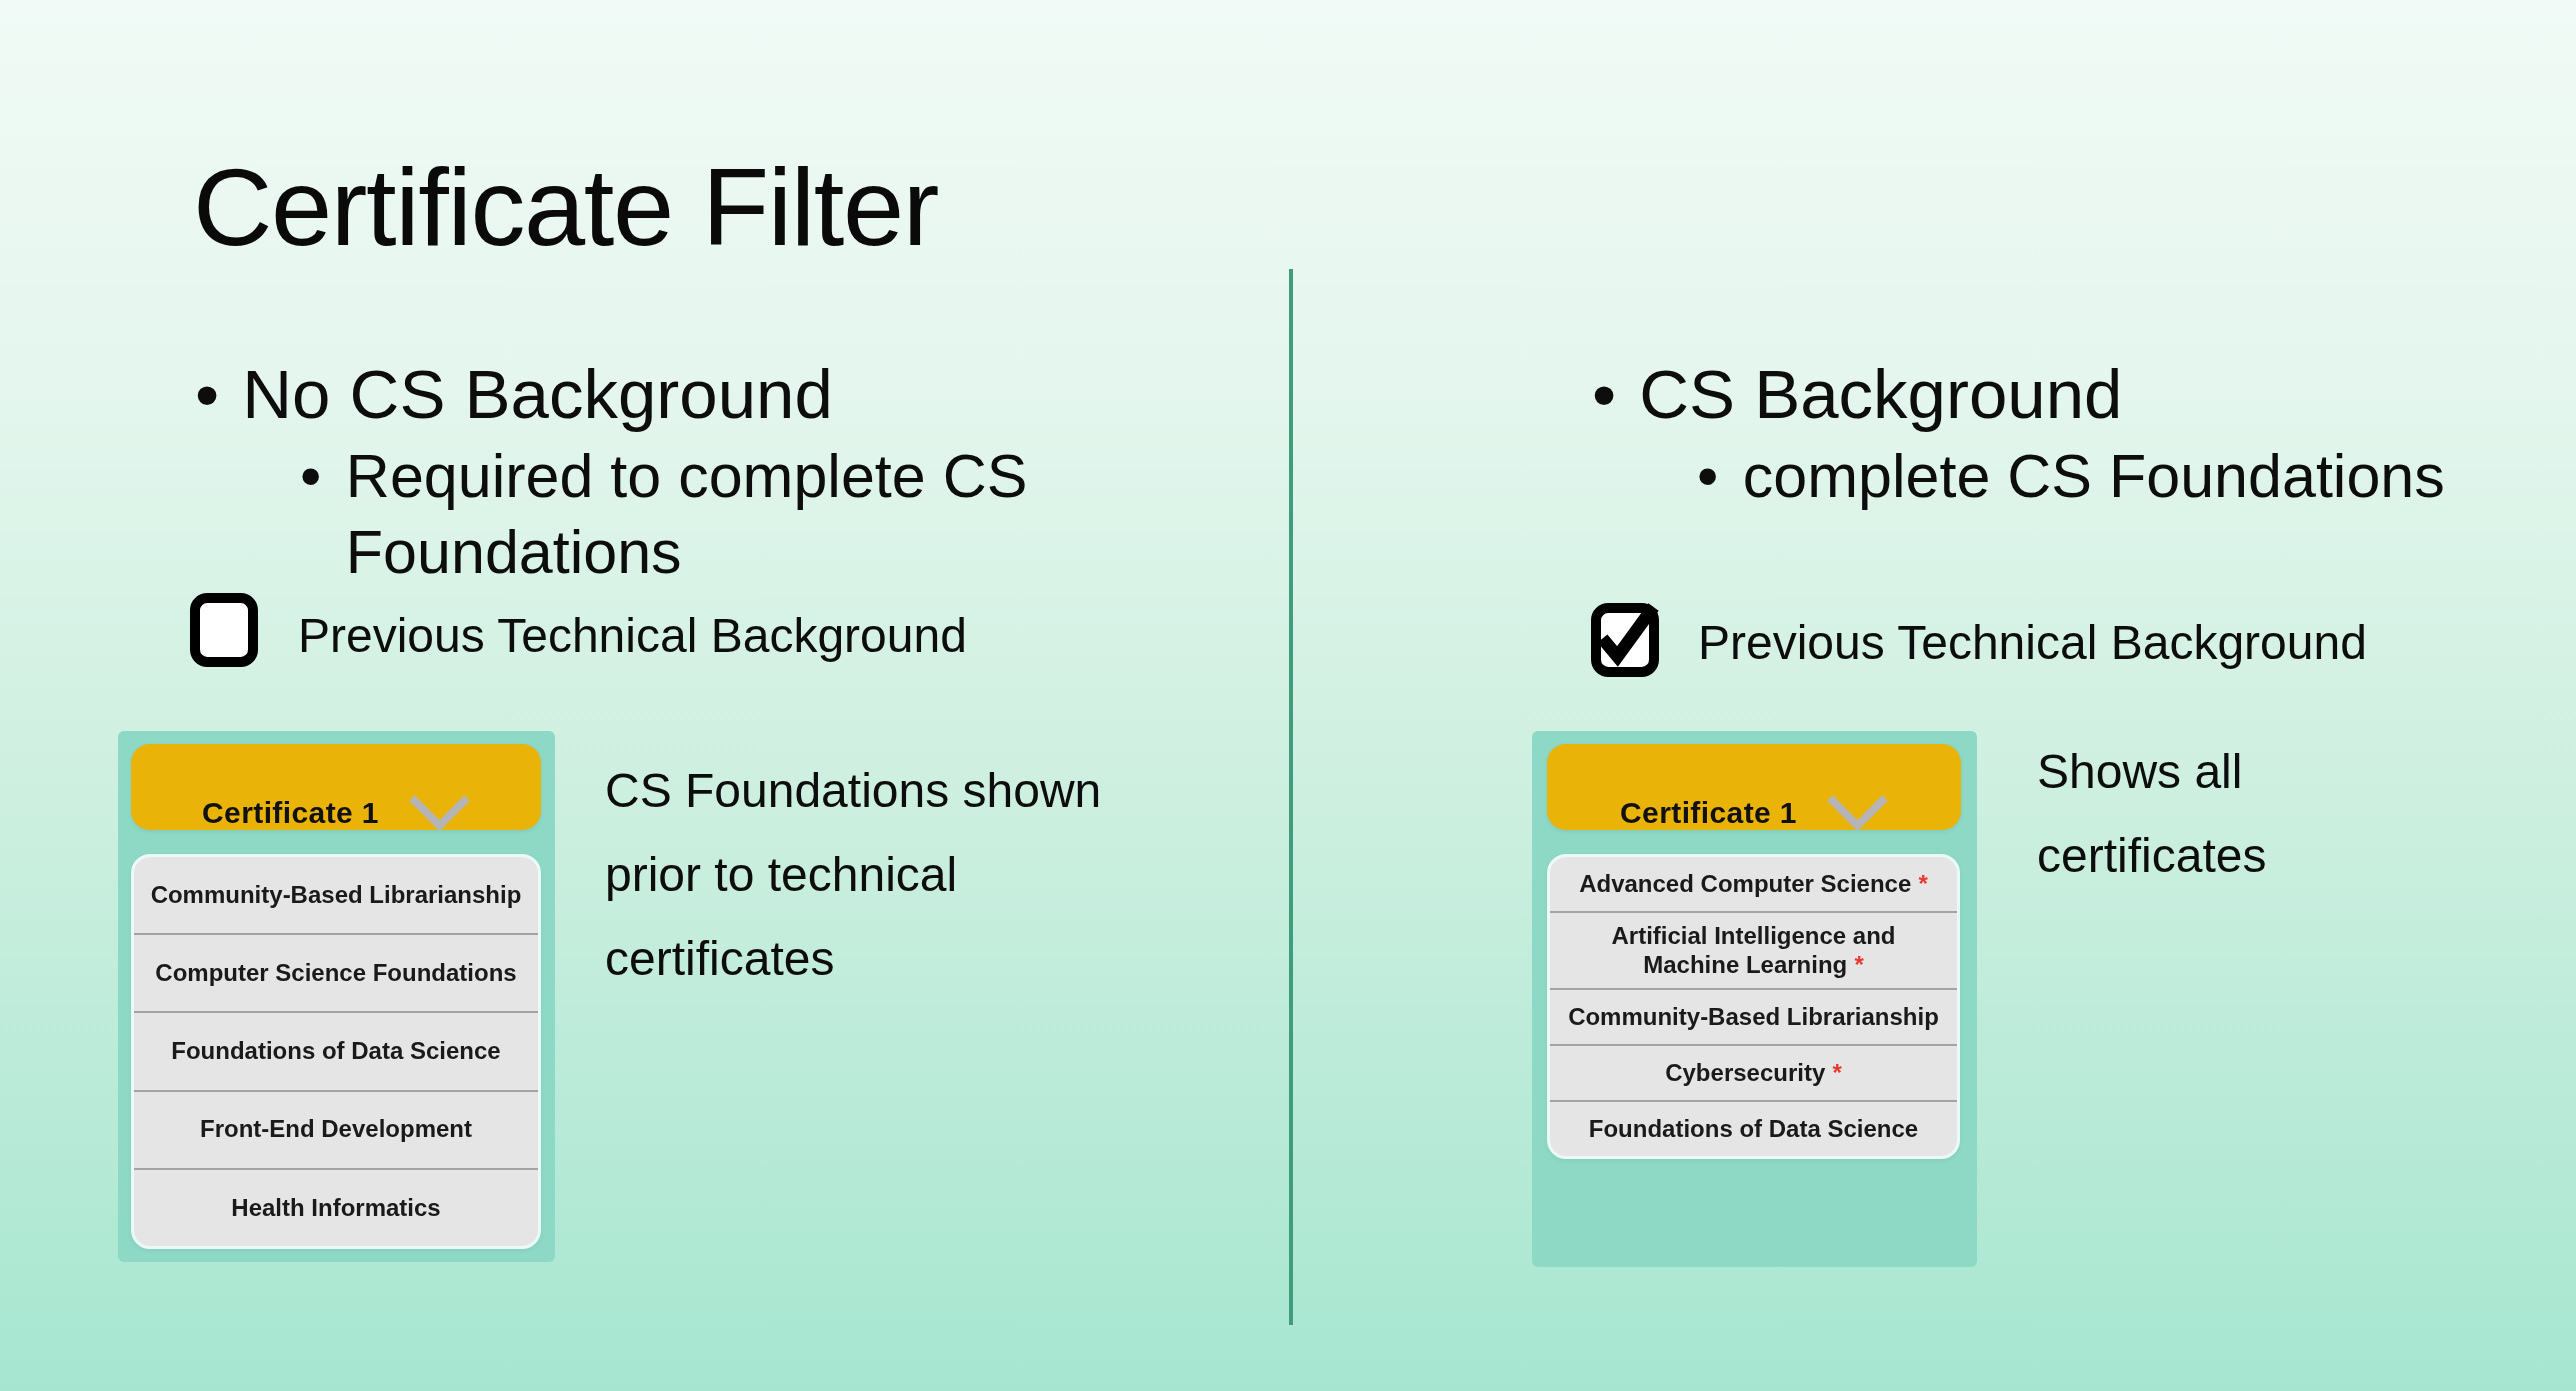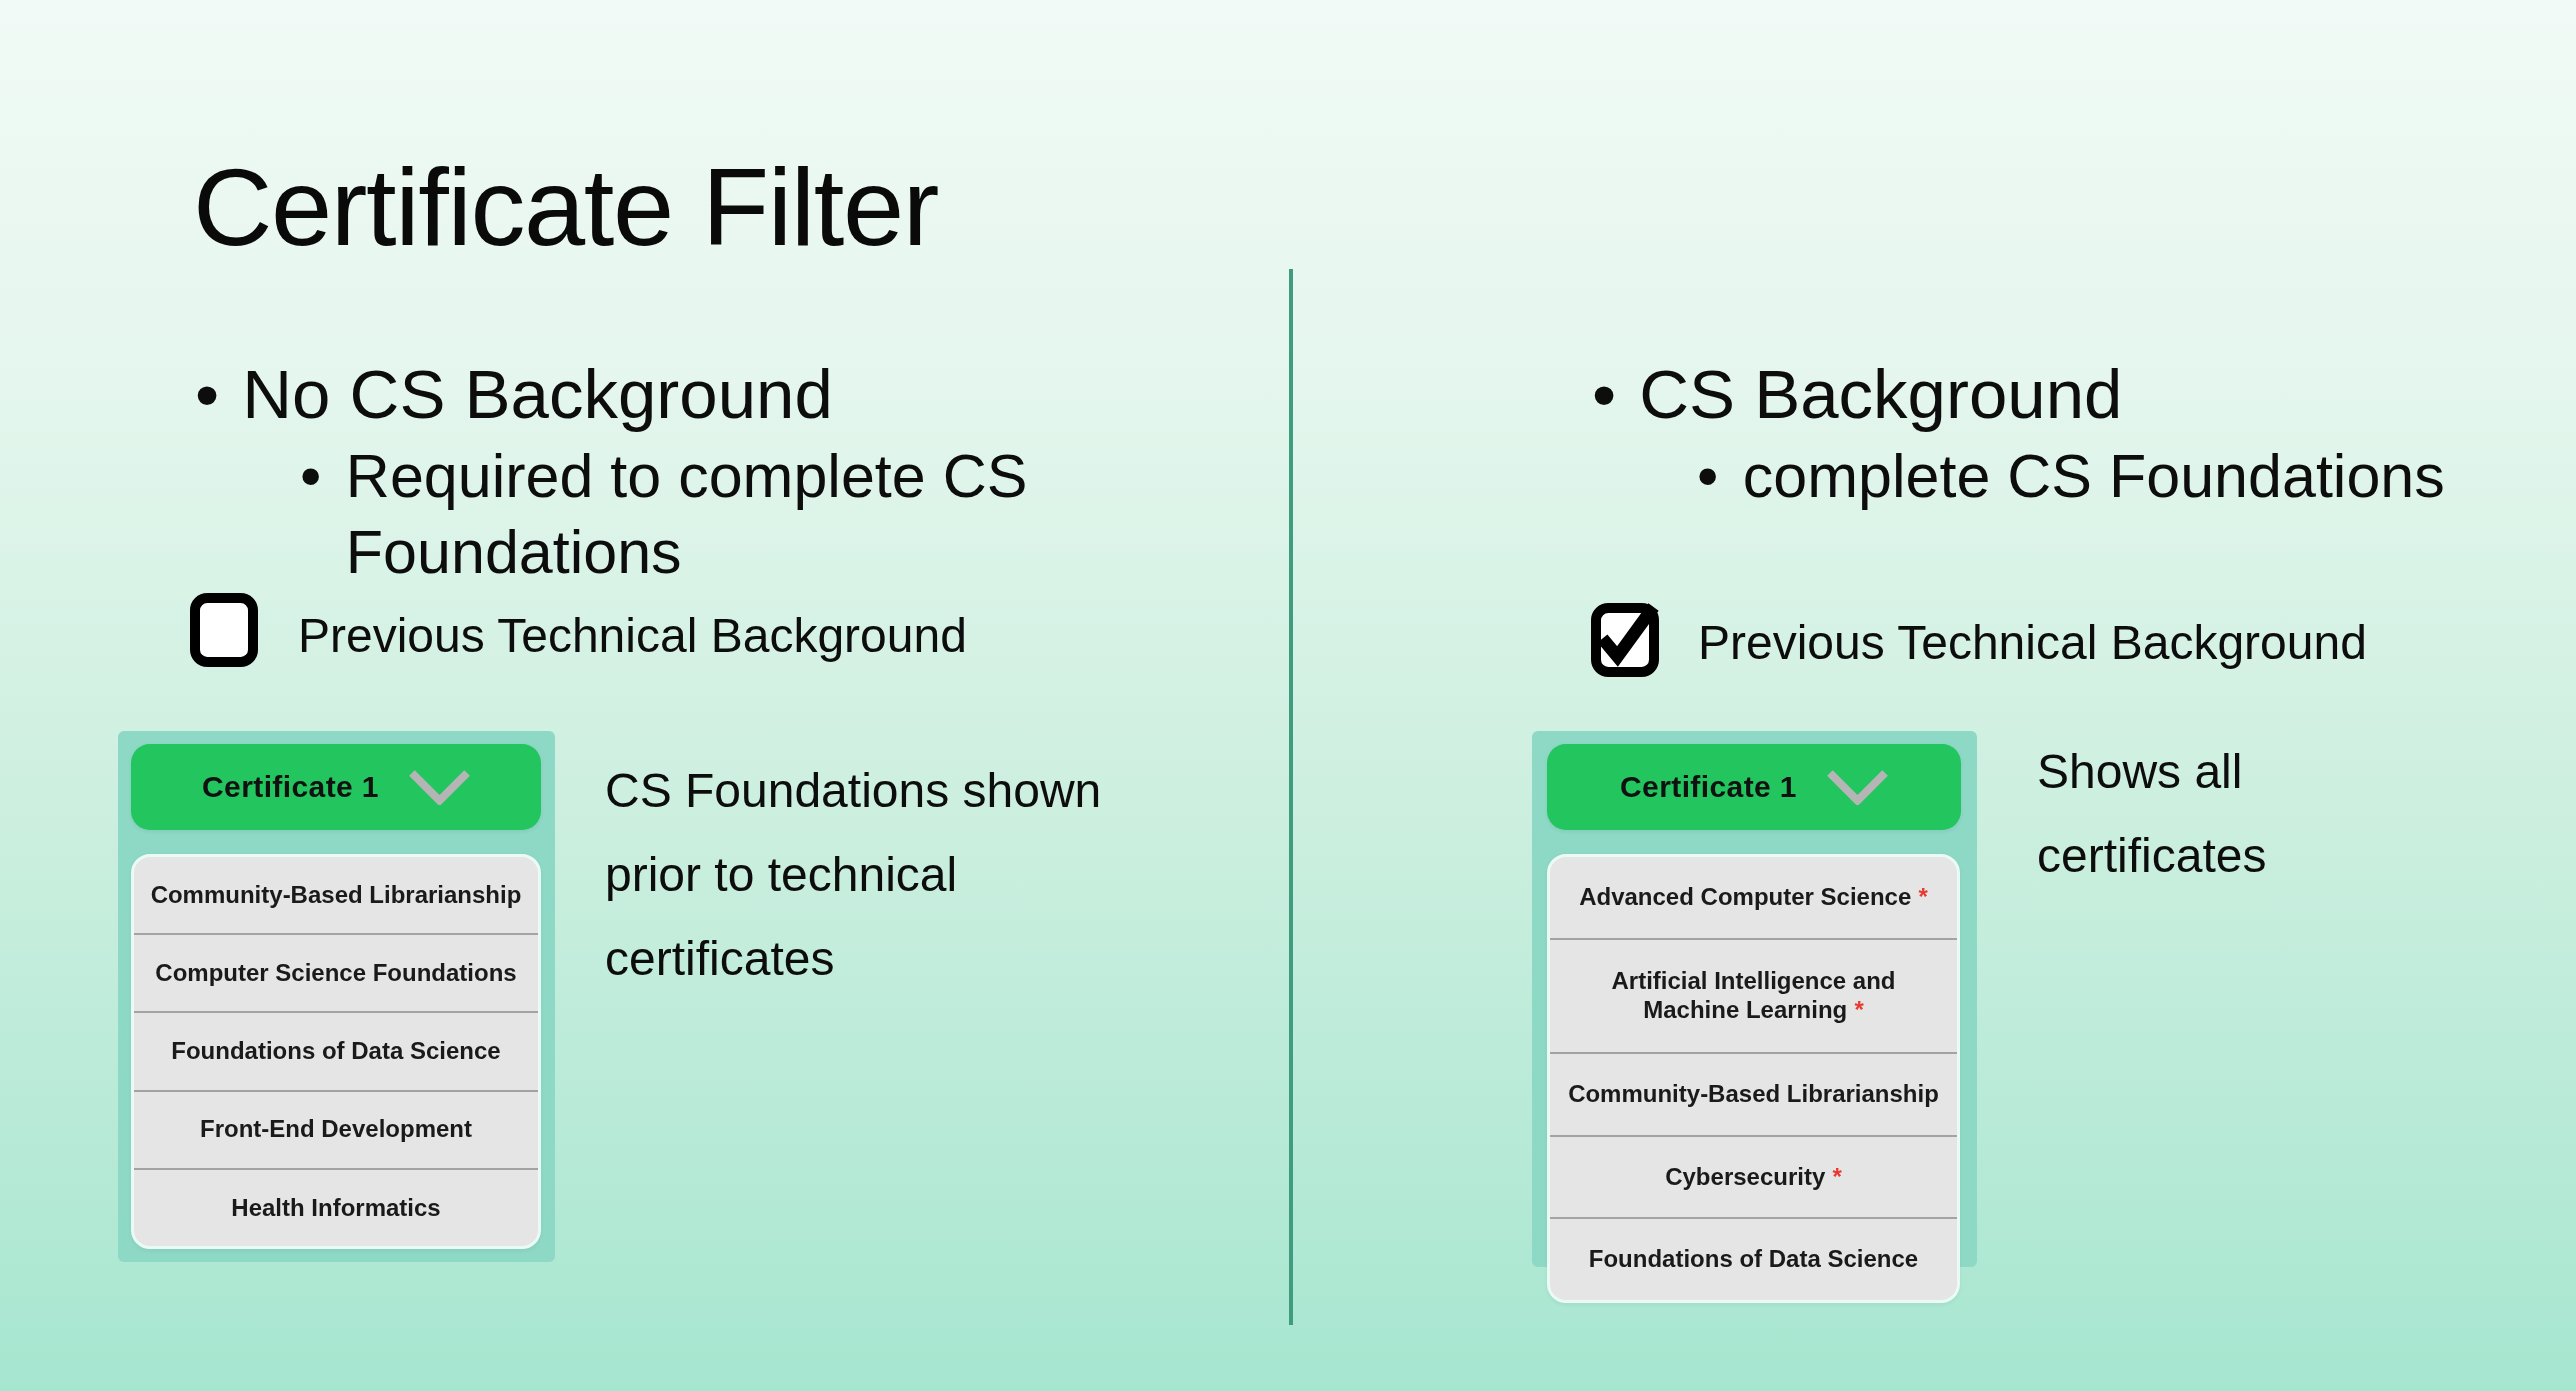--- a/index.html
+++ b/index.html
@@ -29,22 +29,22 @@
     width:68px;height:74px;background:#ffffff;
     border:10.8px solid #000000;border-radius:17.3px;
     box-sizing:border-box;
   }
   .checkbox svg{overflow:visible;display:block;width:100%;height:100%;}
   .cb-label{font-size:48px;}
 
   .panel{background:#8ed8c6;border-radius:5.8px;}
 
   .dd-header{
-    background:#22c55e;border-radius:19px;
-    display:flex;align-items:center;justify-content:center;gap:30px;
+    background:#eab308;border-radius:19px;
+    display:flex;align-items:flex-end;justify-content:center;gap:30px;
     box-shadow:0 1.4px 4.3px rgba(0,0,0,0.06);
   }
   .dd-header .dd-label{font-size:30px;font-weight:700;letter-spacing:0.4px;color:#111;}
   .dd-list{
     background:#e5e5e5;border-radius:19px;border:3.6px solid #eafaf4;
     box-sizing:border-box;display:flex;flex-direction:column;
     box-shadow:0 1.4px 4.3px rgba(0,0,0,0.05);
   }
   .dd-item{
     flex:1 1 0;display:flex;align-items:center;justify-content:center;
@@ -146,21 +146,21 @@
 
   <div class="abs panel" style="left:1532px;top:731px;width:445px;height:536px;"></div>
 
   <div class="abs dd-header" style="left:1547px;top:744px;width:414px;height:86px;">
     <span class="dd-label">Certificate 1</span>
     <svg class="chev" width="61" height="35" viewBox="0 0 84 48">
       <polyline points="4,4 42,42 80,4" fill="none" stroke="#b5b5b5" stroke-width="11"></polyline>
     </svg>
   </div>
 
-  <div class="abs dd-list" style="left:1547px;top:854px;width:413px;height:449px;">
+  <div class="abs dd-list" style="left:1547px;top:854px;width:413px;height:305px;">
     <div class="dd-item" style="flex-grow:1;">
       <span>Advanced Computer Science</span>
         <span class="star">*</span>
     </div>
     <div class="dd-item" style="flex-grow:1.4;">
       <span class="two-line">
         <span style="display:block;text-align:center;">Artificial Intelligence and</span>
         <span style="display:block;"><span>Machine Learning</span><span class="star">*</span></span>
       </span>
     </div>

